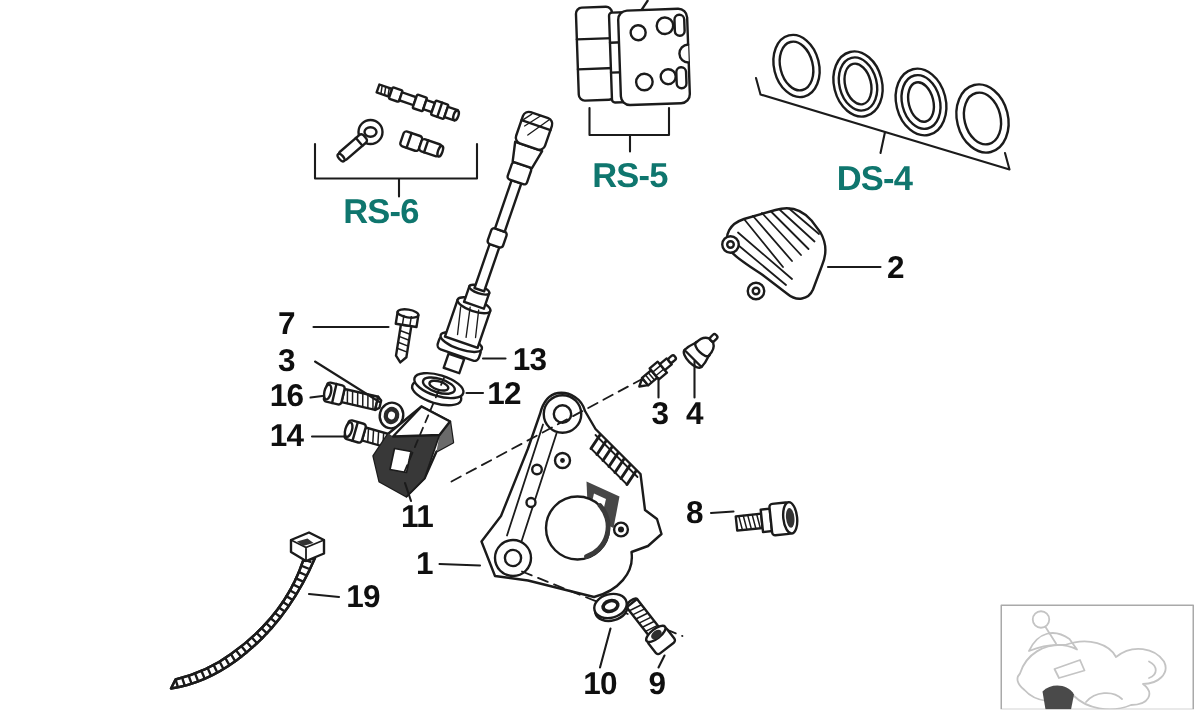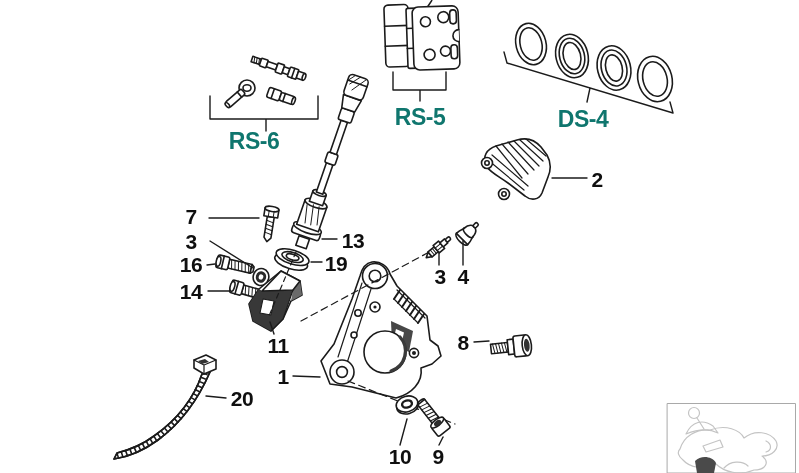--- a/index.html
+++ b/index.html
@@ -293,24 +293,24 @@
 
 <div class="kit" style="left:254px;top:141px">RS-6</div>
 <div class="kit" style="left:420px;top:117px">RS-5</div>
 <div class="kit" style="left:583px;top:119px">DS-4</div>
 
 <div class="callout" style="left:191px;top:216px">7</div>
 <div class="callout" style="left:191px;top:241px">3</div>
 <div class="callout" style="left:191px;top:264px">16</div>
 <div class="callout" style="left:191px;top:291px">14</div>
 <div class="callout" style="left:353px;top:240px">13</div>
-<div class="callout" style="left:336px;top:263px">19</div>
+<div class="callout" style="left:336px;top:263px">12</div>
 <div class="callout" style="left:278px;top:345px">11</div>
 <div class="callout" style="left:283px;top:376px">1</div>
-<div class="callout" style="left:242px;top:398px">20</div>
+<div class="callout" style="left:242px;top:398px">19</div>
 <div class="callout" style="left:440px;top:276px">3</div>
 <div class="callout" style="left:463px;top:276px">4</div>
 <div class="callout" style="left:463px;top:342px">8</div>
 <div class="callout" style="left:597px;top:179px">2</div>
 <div class="callout" style="left:400px;top:456px">10</div>
 <div class="callout" style="left:438px;top:456px">9</div>
 
 </div>
 
 </body></html>

